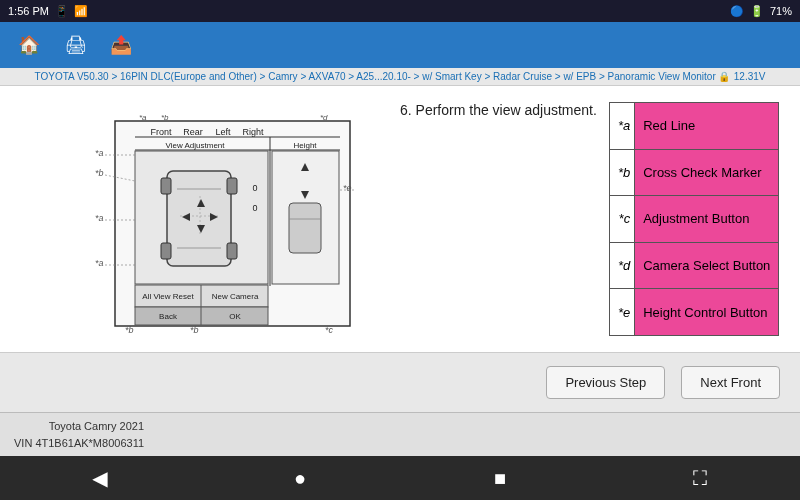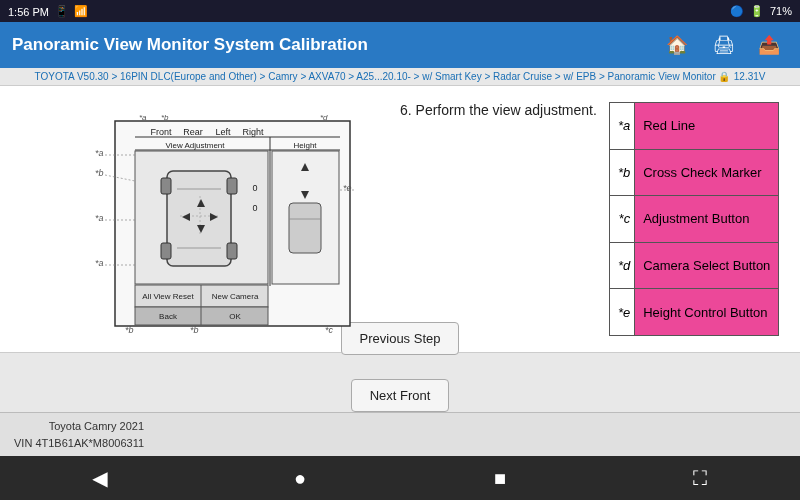--- a/index.html
+++ b/index.html
@@ -19,21 +19,21 @@
       background: #1a1a2e;
       color: white;
       height: 22px;
       display: flex;
       align-items: center;
       justify-content: space-between;
       padding: 0 8px;
       font-size: 11px;
       flex-shrink: 0;
     }
-    .status-bar-left { display: flex; align-items: flex-end; gap: 6px; }
+    .status-bar-left { display: flex; align-items: center; gap: 6px; }
     .status-bar-right { display: flex; align-items: center; gap: 6px; }
 
     
     .header {
       background: #2979c4;
       color: white;
       height: 46px;
       display: flex;
       align-items: center;
       padding: 0 12px;
@@ -144,24 +144,23 @@
     }
 
     
     .action-bar {
       background: #e8e8e8;
       height: 60px;
       display: flex;
       align-items: center;
       justify-content: flex-end;
       padding: 0 20px;
-      gap: 24px;
+      gap: 16px;
       border-top: 1px solid #ccc;
       flex-shrink: 0;
-      flex-direction: column;
     }
     .action-btn {
       background: #f5f5f5;
       border: 1px solid #aaa;
       border-radius: 4px;
       padding: 8px 18px;
       font-size: 13px;
       cursor: pointer;
       color: #222;
     }
@@ -216,21 +215,20 @@
     <span>📶</span>
   </div>
   <div class="status-bar-right">
     <span>🔵</span>
     <span>🔋</span>
     <span>71%</span>
   </div>
 </div>
 
 <div class="header">
-  <div class="header-title">Panoramic View Monitor System Calibration</div>
   <div class="header-icons">
     <div class="header-icon-btn">🏠</div>
     <div class="header-icon-btn">🖨</div>
     <div class="header-icon-btn">📤</div>
   </div>
 </div>
 
 <div class="breadcrumb">
   <span>TOYOTA V50.30 &gt; 16PIN DLC(Europe and Other) &gt; Camry &gt; AXVA70 &gt; A25...20.10- &gt; w/ Smart Key &gt; Radar Cruise &gt; w/ EPB &gt; Panoramic View Monitor 🔒 <span>12.31V</span></span>
 </div>

